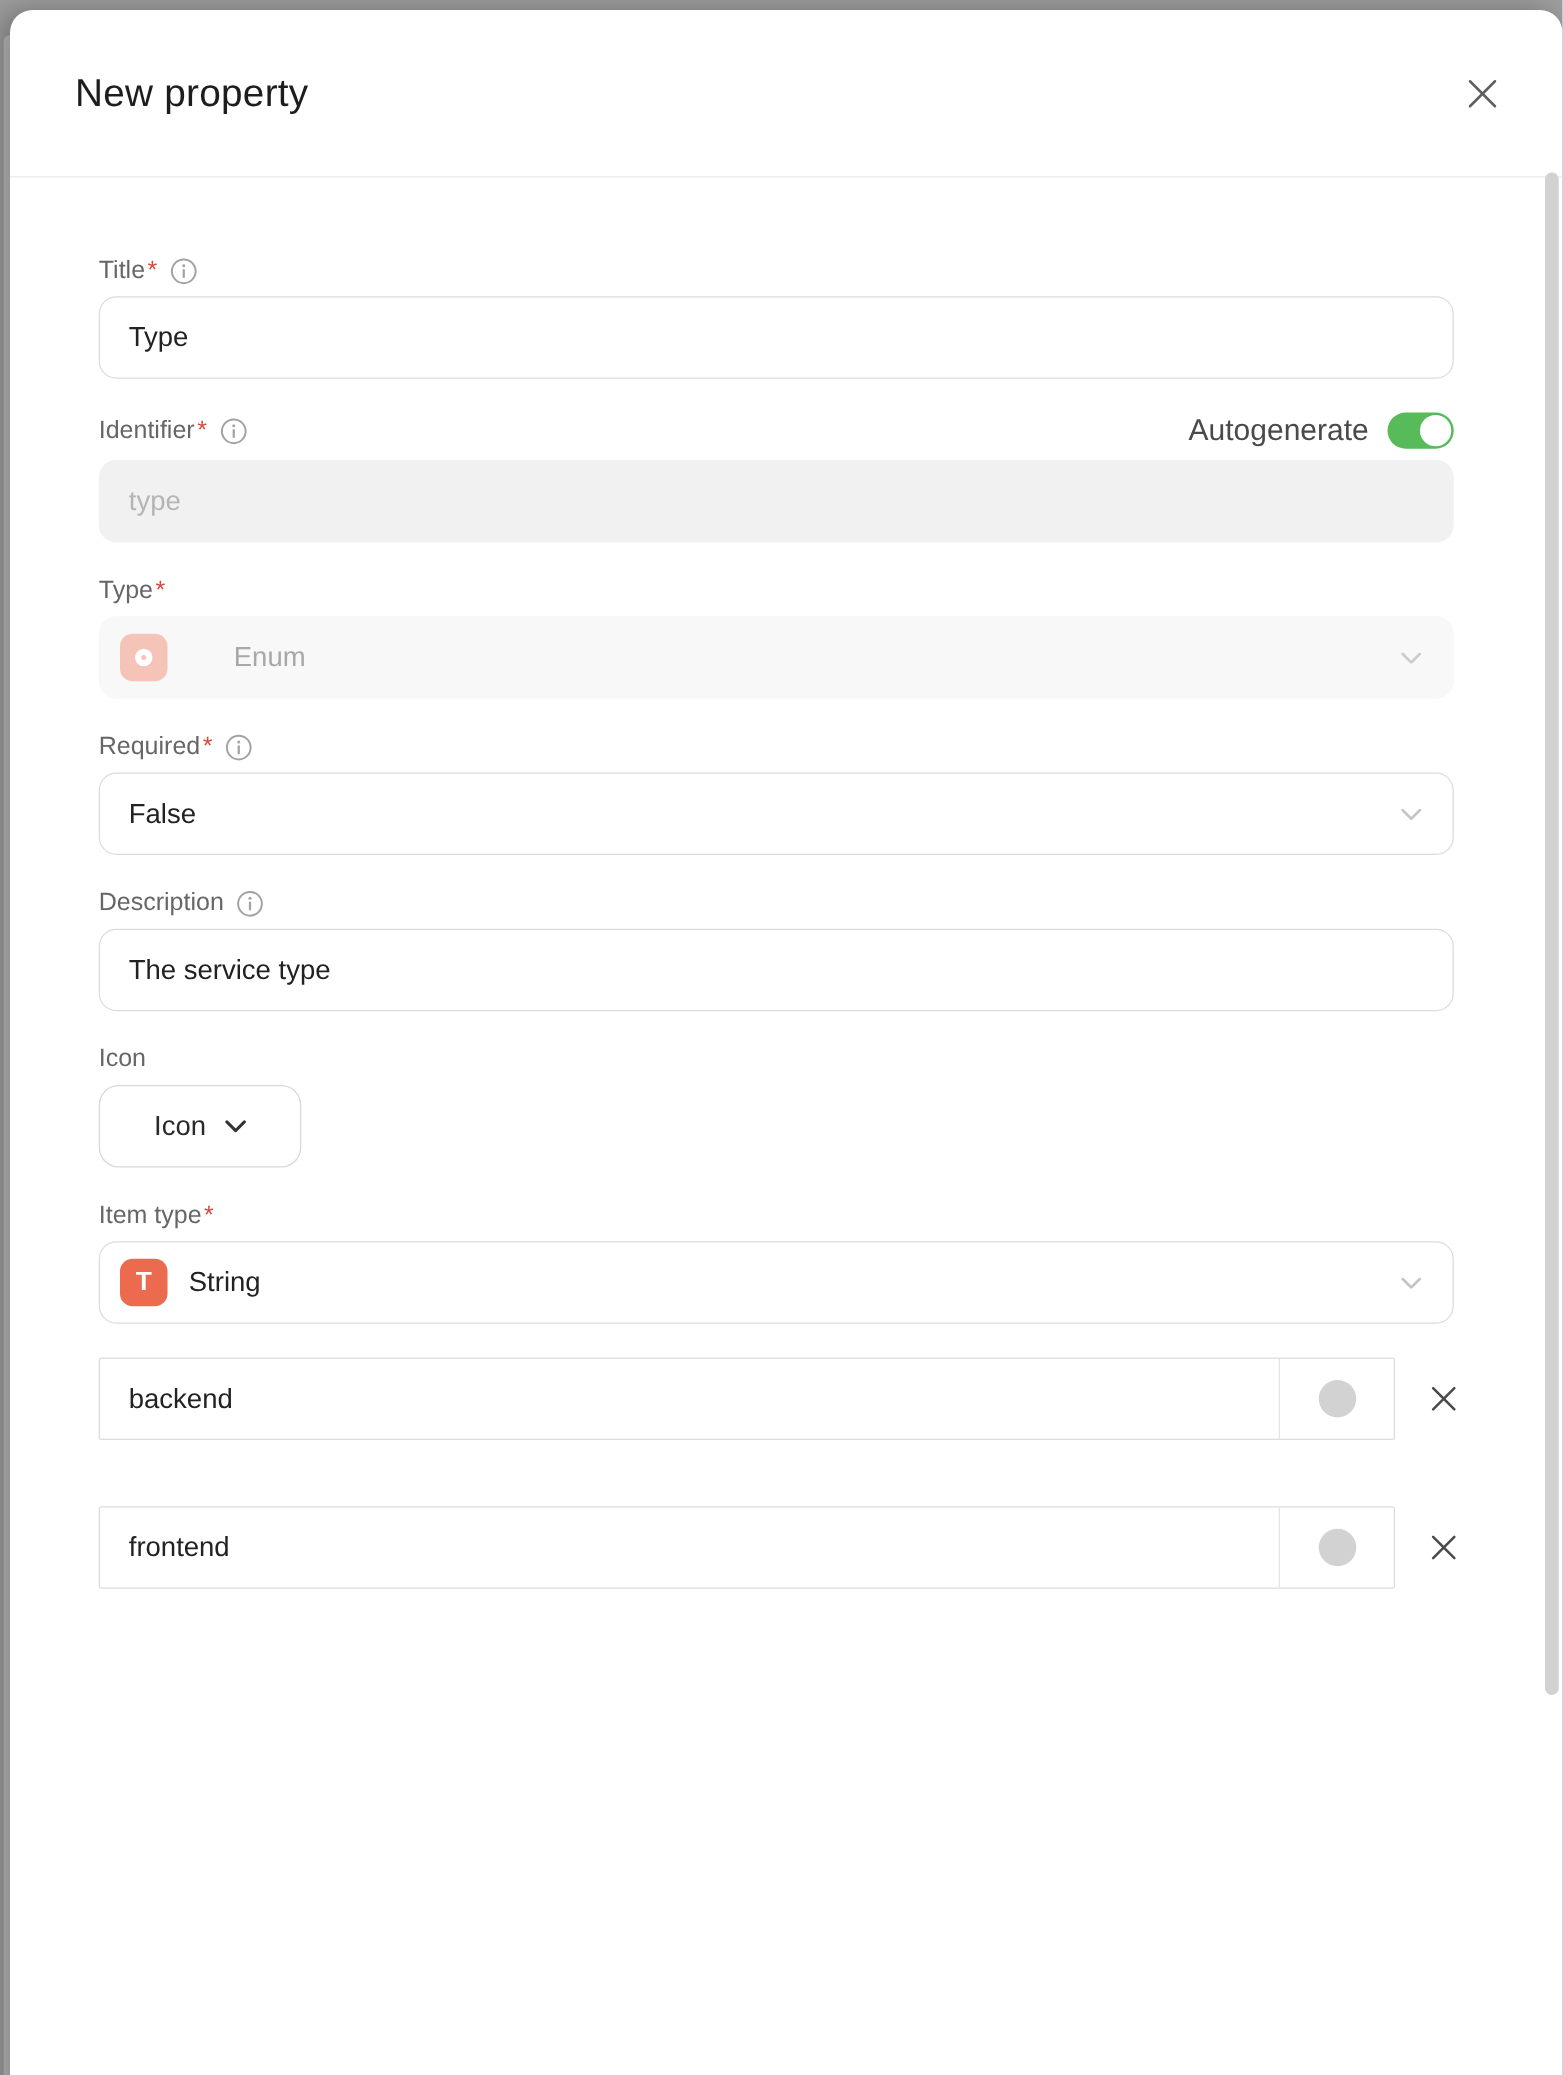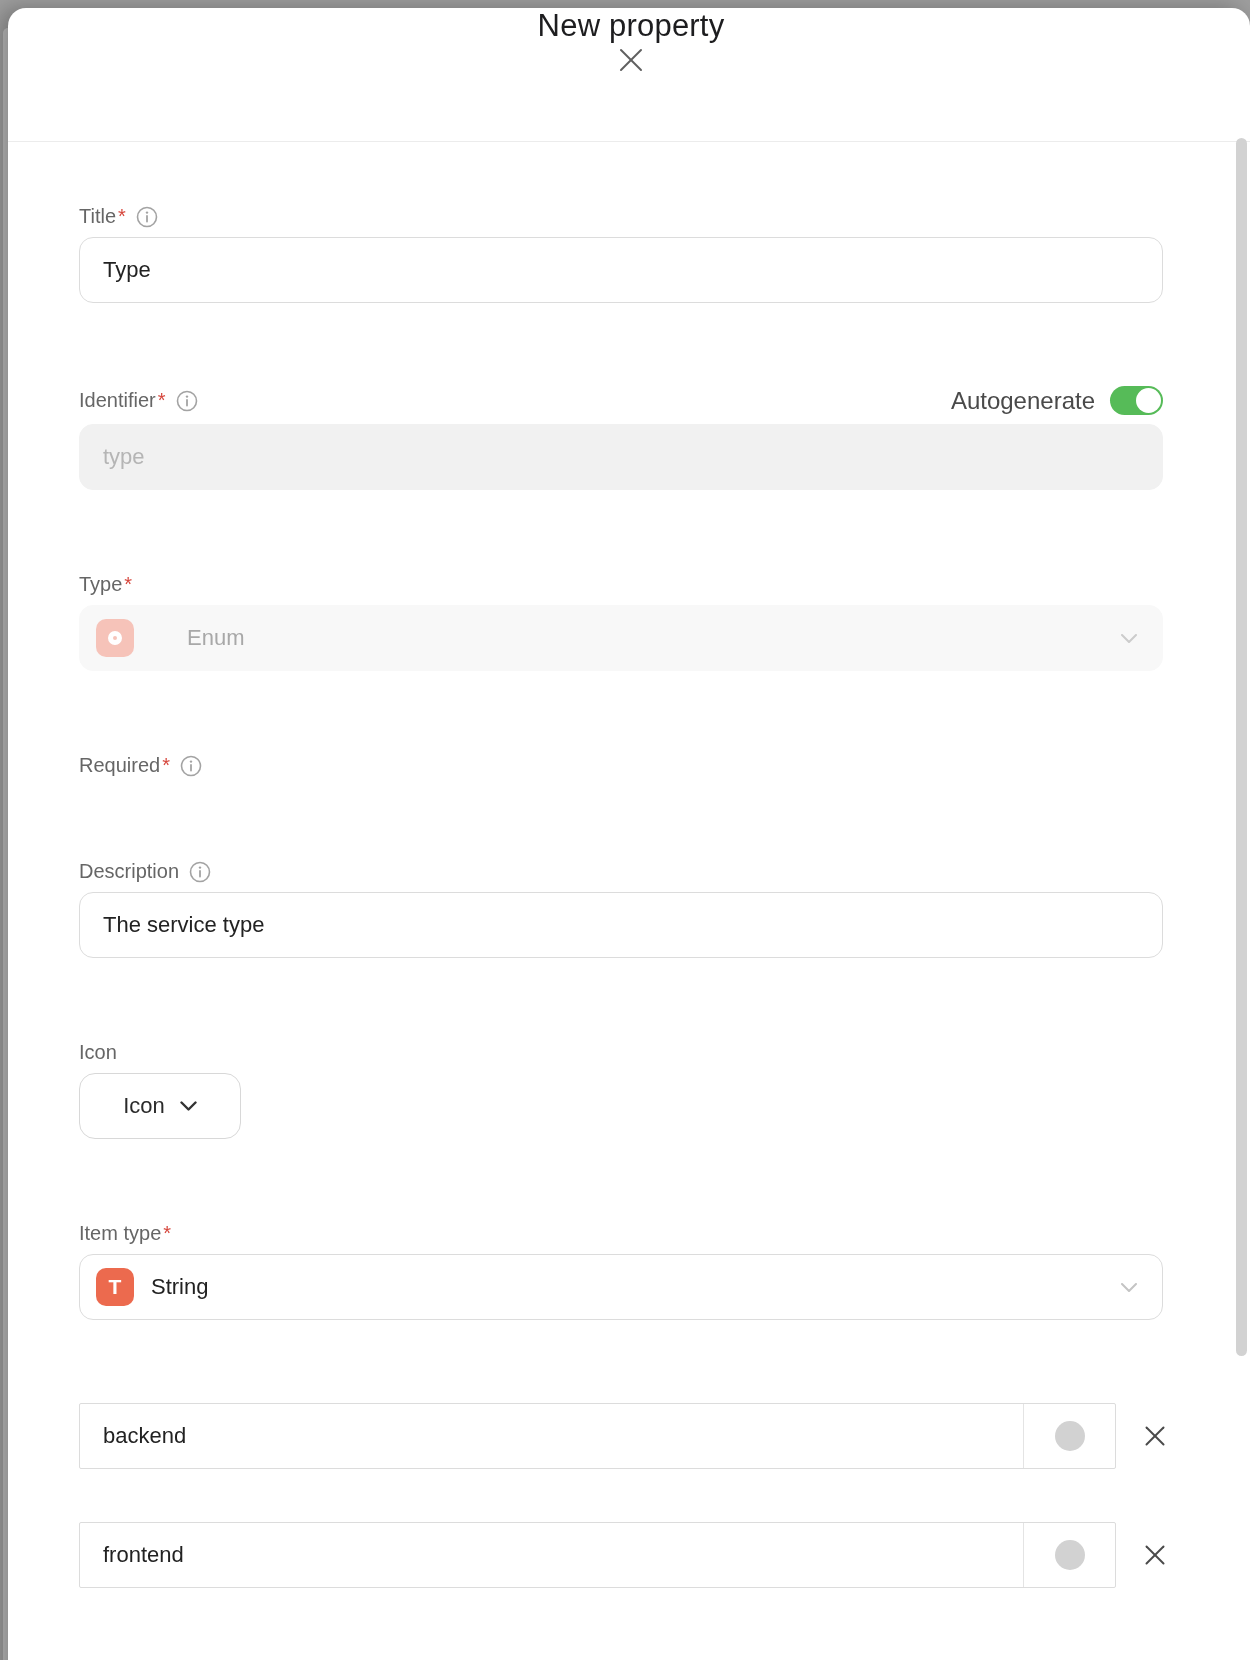--- a/index.html
+++ b/index.html
@@ -17,40 +17,39 @@
   }
   .modal {
     position: absolute; left: 8px; top: 8px;
     width: 1242px; height: 1700px;
     background: #ffffff;
     border-radius: 18px 18px 0 0;
     box-shadow: -8px 0 22px rgba(0,0,0,0.28);
   }
   .modal-header {
     height: 134px;
-    display: flex; align-items: center; justify-content: flex-start;
+    display: flex; align-items: center; justify-content: space-between;
     padding: 0 48px 0 52px;
     border-bottom: 1px solid #ececec;
-    flex-direction: column;
   }
   .modal-title {
     font-size: 31px; color: #1d1d1f; font-weight: 500; letter-spacing: 0.2px;
   }
   .close-button {
     background: none; border: none; padding: 0; cursor: pointer;
     width: 32px; height: 32px; display: flex; align-items: center; justify-content: center;
   }
   .scrollbar-thumb {
     position: absolute; right: 3px; top: 130px;
     width: 11px; height: 1218px;
     background: #d2d2d2; border-radius: 6px;
   }
   .content { padding: 63px 87px 0 71px; }
 
-  .field { margin-bottom: 83px; }
+  .field { margin-bottom: 27px; }
   .label-row {
     display: flex; align-items: center;
     font-size: 20px; line-height: 23px; color: #666666;
     margin-bottom: 9px;
   }
   .req { color: #d6473d; margin-left: 2px; }
   .info { margin-left: 10px; display: flex; align-items: center; cursor: pointer; }
 
   .text-input {
     width: 100%; height: 66px;
@@ -220,20 +219,28 @@
         <span>Required</span>
           <span class="req">*</span>
         <span class="info">
           <svg width="22" height="22" viewBox="0 0 22 22">
             <circle cx="11" cy="11" r="9.5" fill="none" stroke="#a3a3a3" stroke-width="1.6"></circle>
             <line x1="11" y1="10" x2="11" y2="15.5" stroke="#a3a3a3" stroke-width="1.8" stroke-linecap="round"></line>
             <circle cx="11" cy="6.6" r="1.2" fill="#a3a3a3"></circle>
           </svg>
         </span>
       </div>
+      <div class="select">
+        <span>False</span>
+        <span class="chevron">
+          <svg width="16" height="9" viewBox="0 0 16 9">
+            <polyline points="1,1 8,8 15,1" fill="none" stroke="#c4c4c4" stroke-width="2" stroke-linecap="round" stroke-linejoin="round"></polyline>
+          </svg>
+        </span>
+      </div>
     </div>
 
     <div class="field">
       <div class="label-row">
         <span>Description</span>
         <span class="info">
           <svg width="22" height="22" viewBox="0 0 22 22">
             <circle cx="11" cy="11" r="9.5" fill="none" stroke="#a3a3a3" stroke-width="1.6"></circle>
             <line x1="11" y1="10" x2="11" y2="15.5" stroke="#a3a3a3" stroke-width="1.8" stroke-linecap="round"></line>
             <circle cx="11" cy="6.6" r="1.2" fill="#a3a3a3"></circle>

